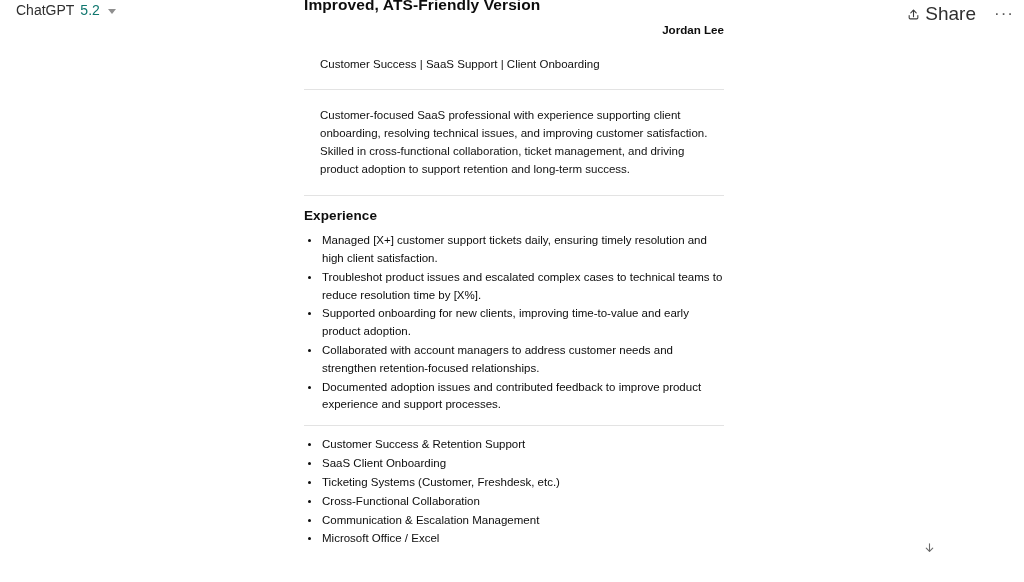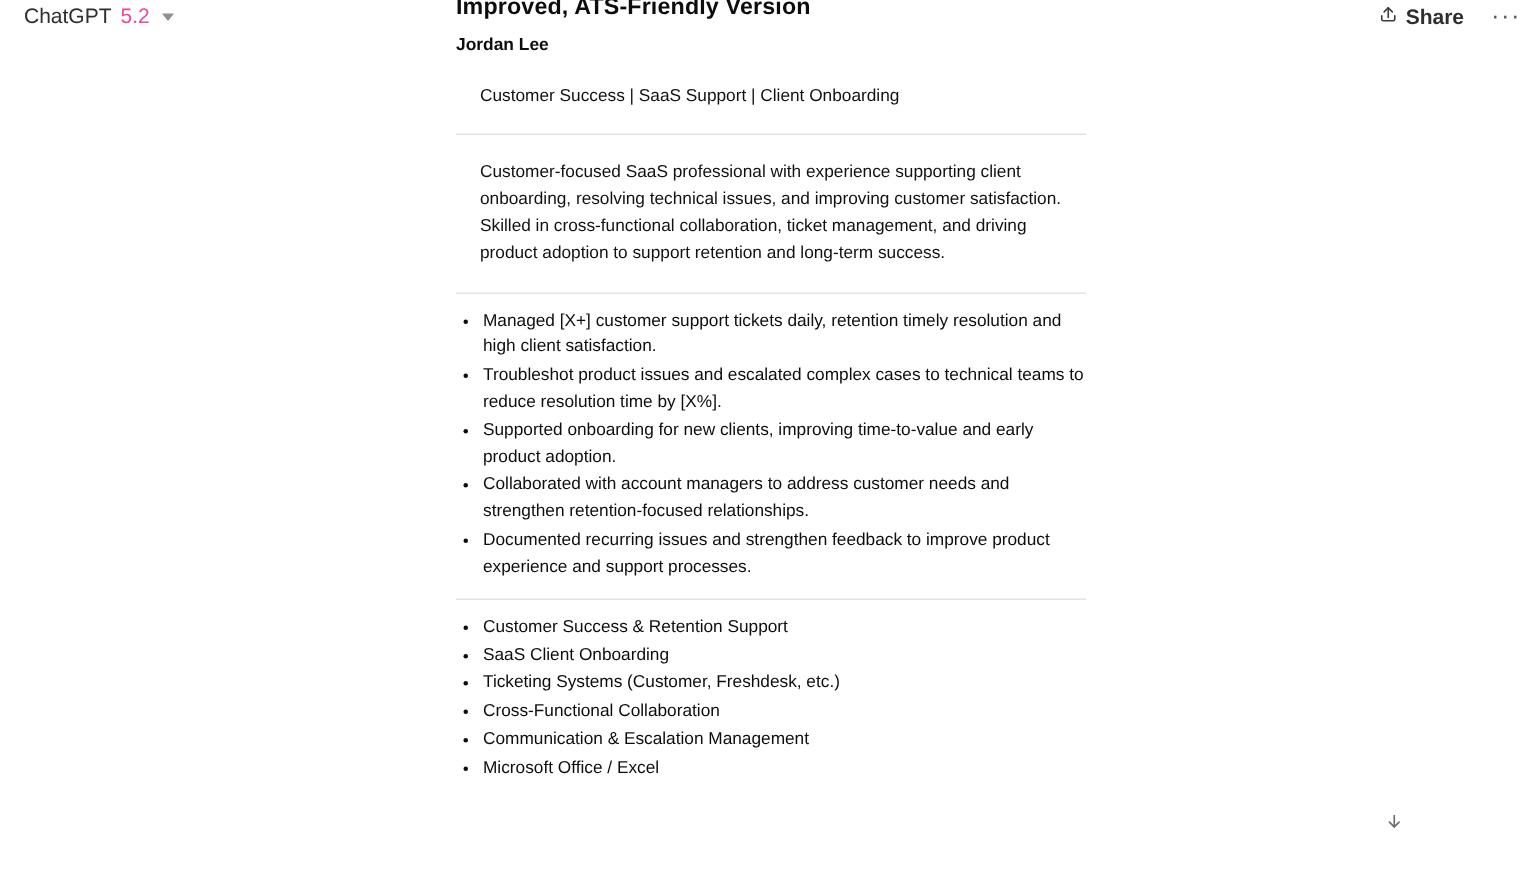--- a/index.html
+++ b/index.html
@@ -41,21 +41,21 @@
     gap: 6px;
     font-size: 14px;
     color: #3b3b3b;
   }
   .brand-name {
     font-size: 14px;
     color: #2f2f2f;
   }
   .brand-ver {
     font-size: 14px;
-    color: #ec4899;
+    color: #0f766e;
   }
   .caret {
     display: inline-block;
     width: 0;
     height: 0;
     border-left: 4px solid transparent;
     border-right: 4px solid transparent;
     border-top: 5px solid #8f8f8f;
     margin-left: 2px;
     margin-top: 2px;
@@ -64,28 +64,27 @@
   .top-right {
     position: absolute;
     right: 10px;
     top: 0px;
     display: flex;
     align-items: center;
     gap: 14px;
   }
   .share-btn {
     display: flex;
-    align-items: flex-start;
+    align-items: center;
     gap: 5px;
-    font-size: 14px;
+    font-size: 19px;
     color: #2f2f2f;
     padding: 3px 4px;
     border-radius: 6px;
     cursor: pointer;
-    font-weight: bold;
   }
   .share-icon svg { display: block; }
   .dots {
     font-size: 17px;
     color: #5a5a5a;
     letter-spacing: 1px;
     cursor: pointer;
     line-height: 10px;
   }
 
@@ -97,20 +96,21 @@
     width: 420px;
     font-size: 11.6px;
     line-height: 1.45;
     color: #0d0d0d;
   }
 
   .sec-label {
     font-size: 11.6px;
     font-weight: 700;
     margin: 0 0 2px 0;
+    text-align: right;
   }
   .para {
     font-size: 11.5px;
     line-height: 1.58;
     margin: 16px;
     color: #111;
   }
 
   .rule {
     border: none;
@@ -190,26 +190,27 @@
 
     <hr class="rule">
 
     <div class="h-block">
       <div class="para">Customer-focused SaaS professional with experience supporting client onboarding, resolving technical issues, and improving customer satisfaction. Skilled in cross-functional collaboration, ticket management, and driving product adoption to support retention and long-term success.</div>
     </div>
 
     <hr class="rule">
 
     <div class="h-block">
+      <div class="h2">Experience</div>
       <ul class="bullets">
-        <li>Managed [X+] customer support tickets daily, retention timely resolution and high client satisfaction.</li>
+        <li>Managed [X+] customer support tickets daily, ensuring timely resolution and high client satisfaction.</li>
         <li>Troubleshot product issues and escalated complex cases to technical teams to reduce resolution time by [X%].</li>
         <li>Supported onboarding for new clients, improving time-to-value and early product adoption.</li>
         <li>Collaborated with account managers to address customer needs and strengthen retention-focused relationships.</li>
-        <li>Documented recurring issues and strengthen feedback to improve product experience and support processes.</li>
+        <li>Documented adoption issues and contributed feedback to improve product experience and support processes.</li>
       </ul>
     </div>
 
     <hr class="rule">
 
     <div class="h-block">
       <ul class="bullets tight">
         <li>Customer Success &amp; Retention Support</li>
         <li>SaaS Client Onboarding</li>
         <li>Ticketing Systems (Customer, Freshdesk, etc.)</li>

